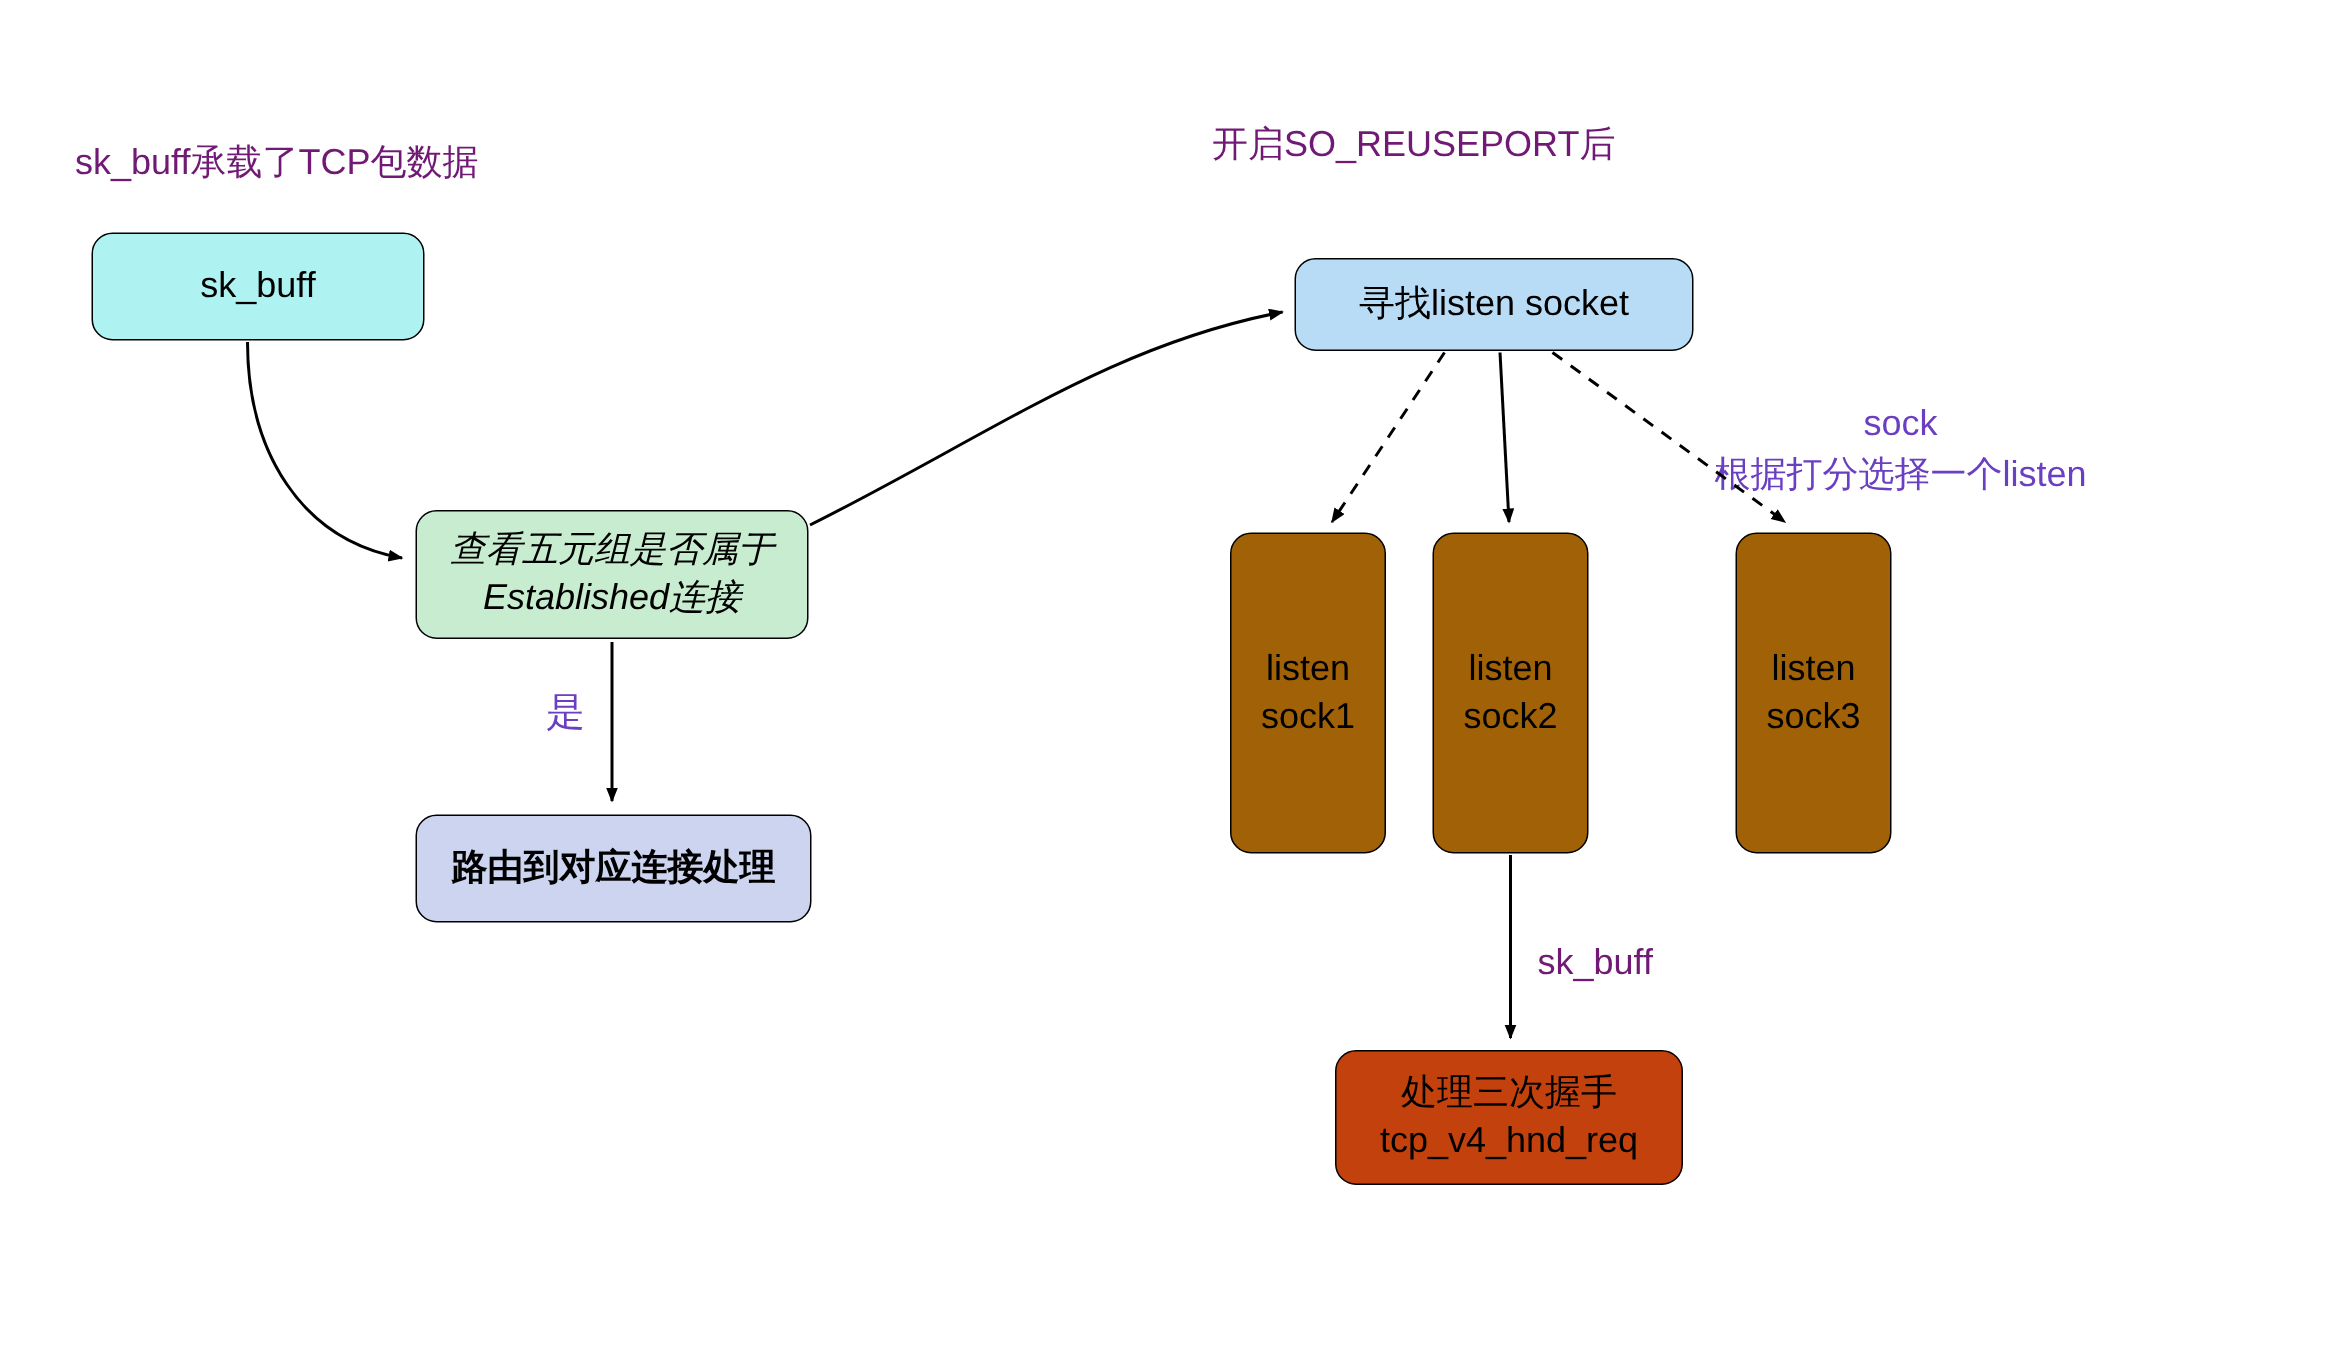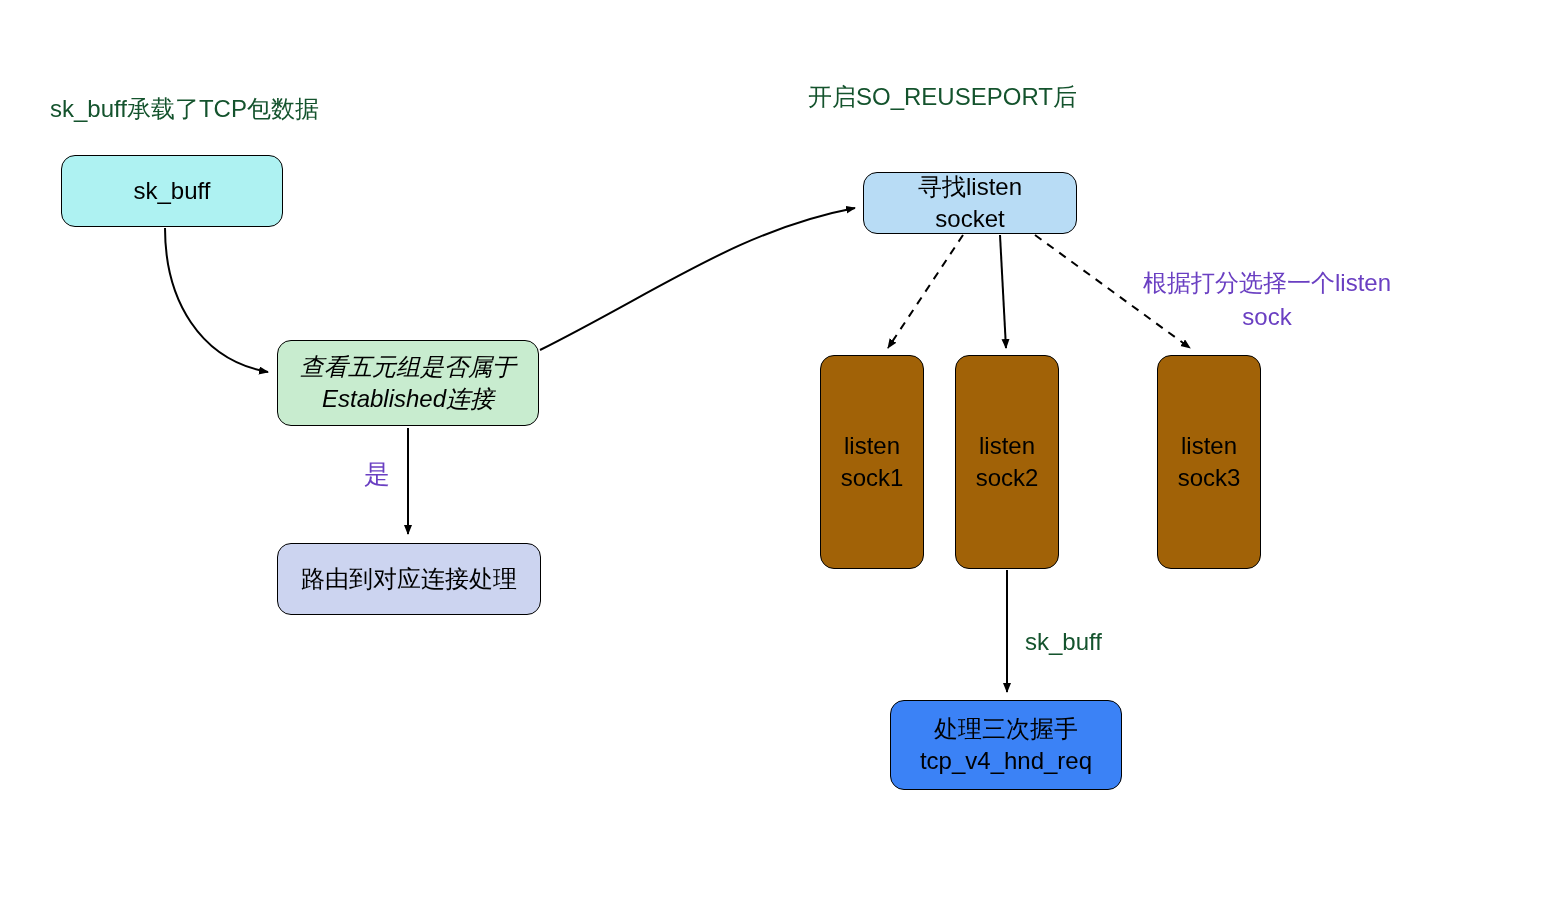--- a/index.html
+++ b/index.html
@@ -17,73 +17,73 @@
       border-radius: 14px;
       display: flex;
       align-items: center;
       justify-content: center;
       text-align: center;
       padding: 8px 16px;
       line-height: 1.35;
     }
     .annot {
       position: absolute;
-      color: #14532d;
+      color: #701a75;
       line-height: 1.4;
     }
     .annot.purple { color: #6a3fc2; }
     svg.edges {
       position: absolute;
       left: 0; top: 0;
       width: 1556px;
       height: 898px;
       pointer-events: none;
     }
     
     .c-cyan   { background: #aef2f2; }
     .c-green  { background: #c8eccf; }
-    .c-lav    { background: #ccd4f0; }
+    .c-lav    { background: #ccd4f0; font-weight: bold; }
     .c-blue   { background: #b8dcf5; }
     .c-yell   { background: #a16207; }
-    .c-pink   { background: #3b82f6; }
+    .c-pink   { background: #c2410c; }
   </style>
 </head>
 <body>
 
 <div class="annot" style="left:50px; top:92px;">sk_buff承载了TCP包数据</div>
 
 <div class="annot" style="left:808px; top:80px;">
   <div>开启SO_REUSEPORT后</div>
 </div>
 
 <div class="annot purple" style="left:364px; top:456px; font-size:26px;">是</div>
 
 <div class="annot purple" style="left:1122px; top:266px; text-align:center; width:290px;">
+  <div>sock</div>
   <div>根据打分选择一个listen</div>
-  <div>sock</div>
 </div>
 
 <div class="annot" style="left:1025px; top:625px;">sk_buff</div>
 
 <div class="node c-cyan" style="left:61px; top:155px; width:222px; height:72px;">
   <span>sk_buff</span>
 </div>
 
 <div class="node c-green" style="left:277px; top:340px; width:262px; height:86px;font-style:italic;">
   <div>
     <div>查看五元组是否属于</div>
     <div>Established连接</div>
   </div>
 </div>
 
 <div class="node c-lav" style="left:277px; top:543px; width:264px; height:72px;">
   <span>路由到对应连接处理</span>
 </div>
 
-<div class="node c-blue" style="left:863px; top:172px; width:214px; height:62px;">
+<div class="node c-blue" style="left:863px; top:172px; width:266px; height:62px;">
   <span>寻找listen socket</span>
 </div>
 
 <div class="node c-yell" style="left:820px; top:355px; width:104px; height:214px;">
   <div>
     <div>listen</div>
     <div>sock1</div>
   </div>
 </div>
 

